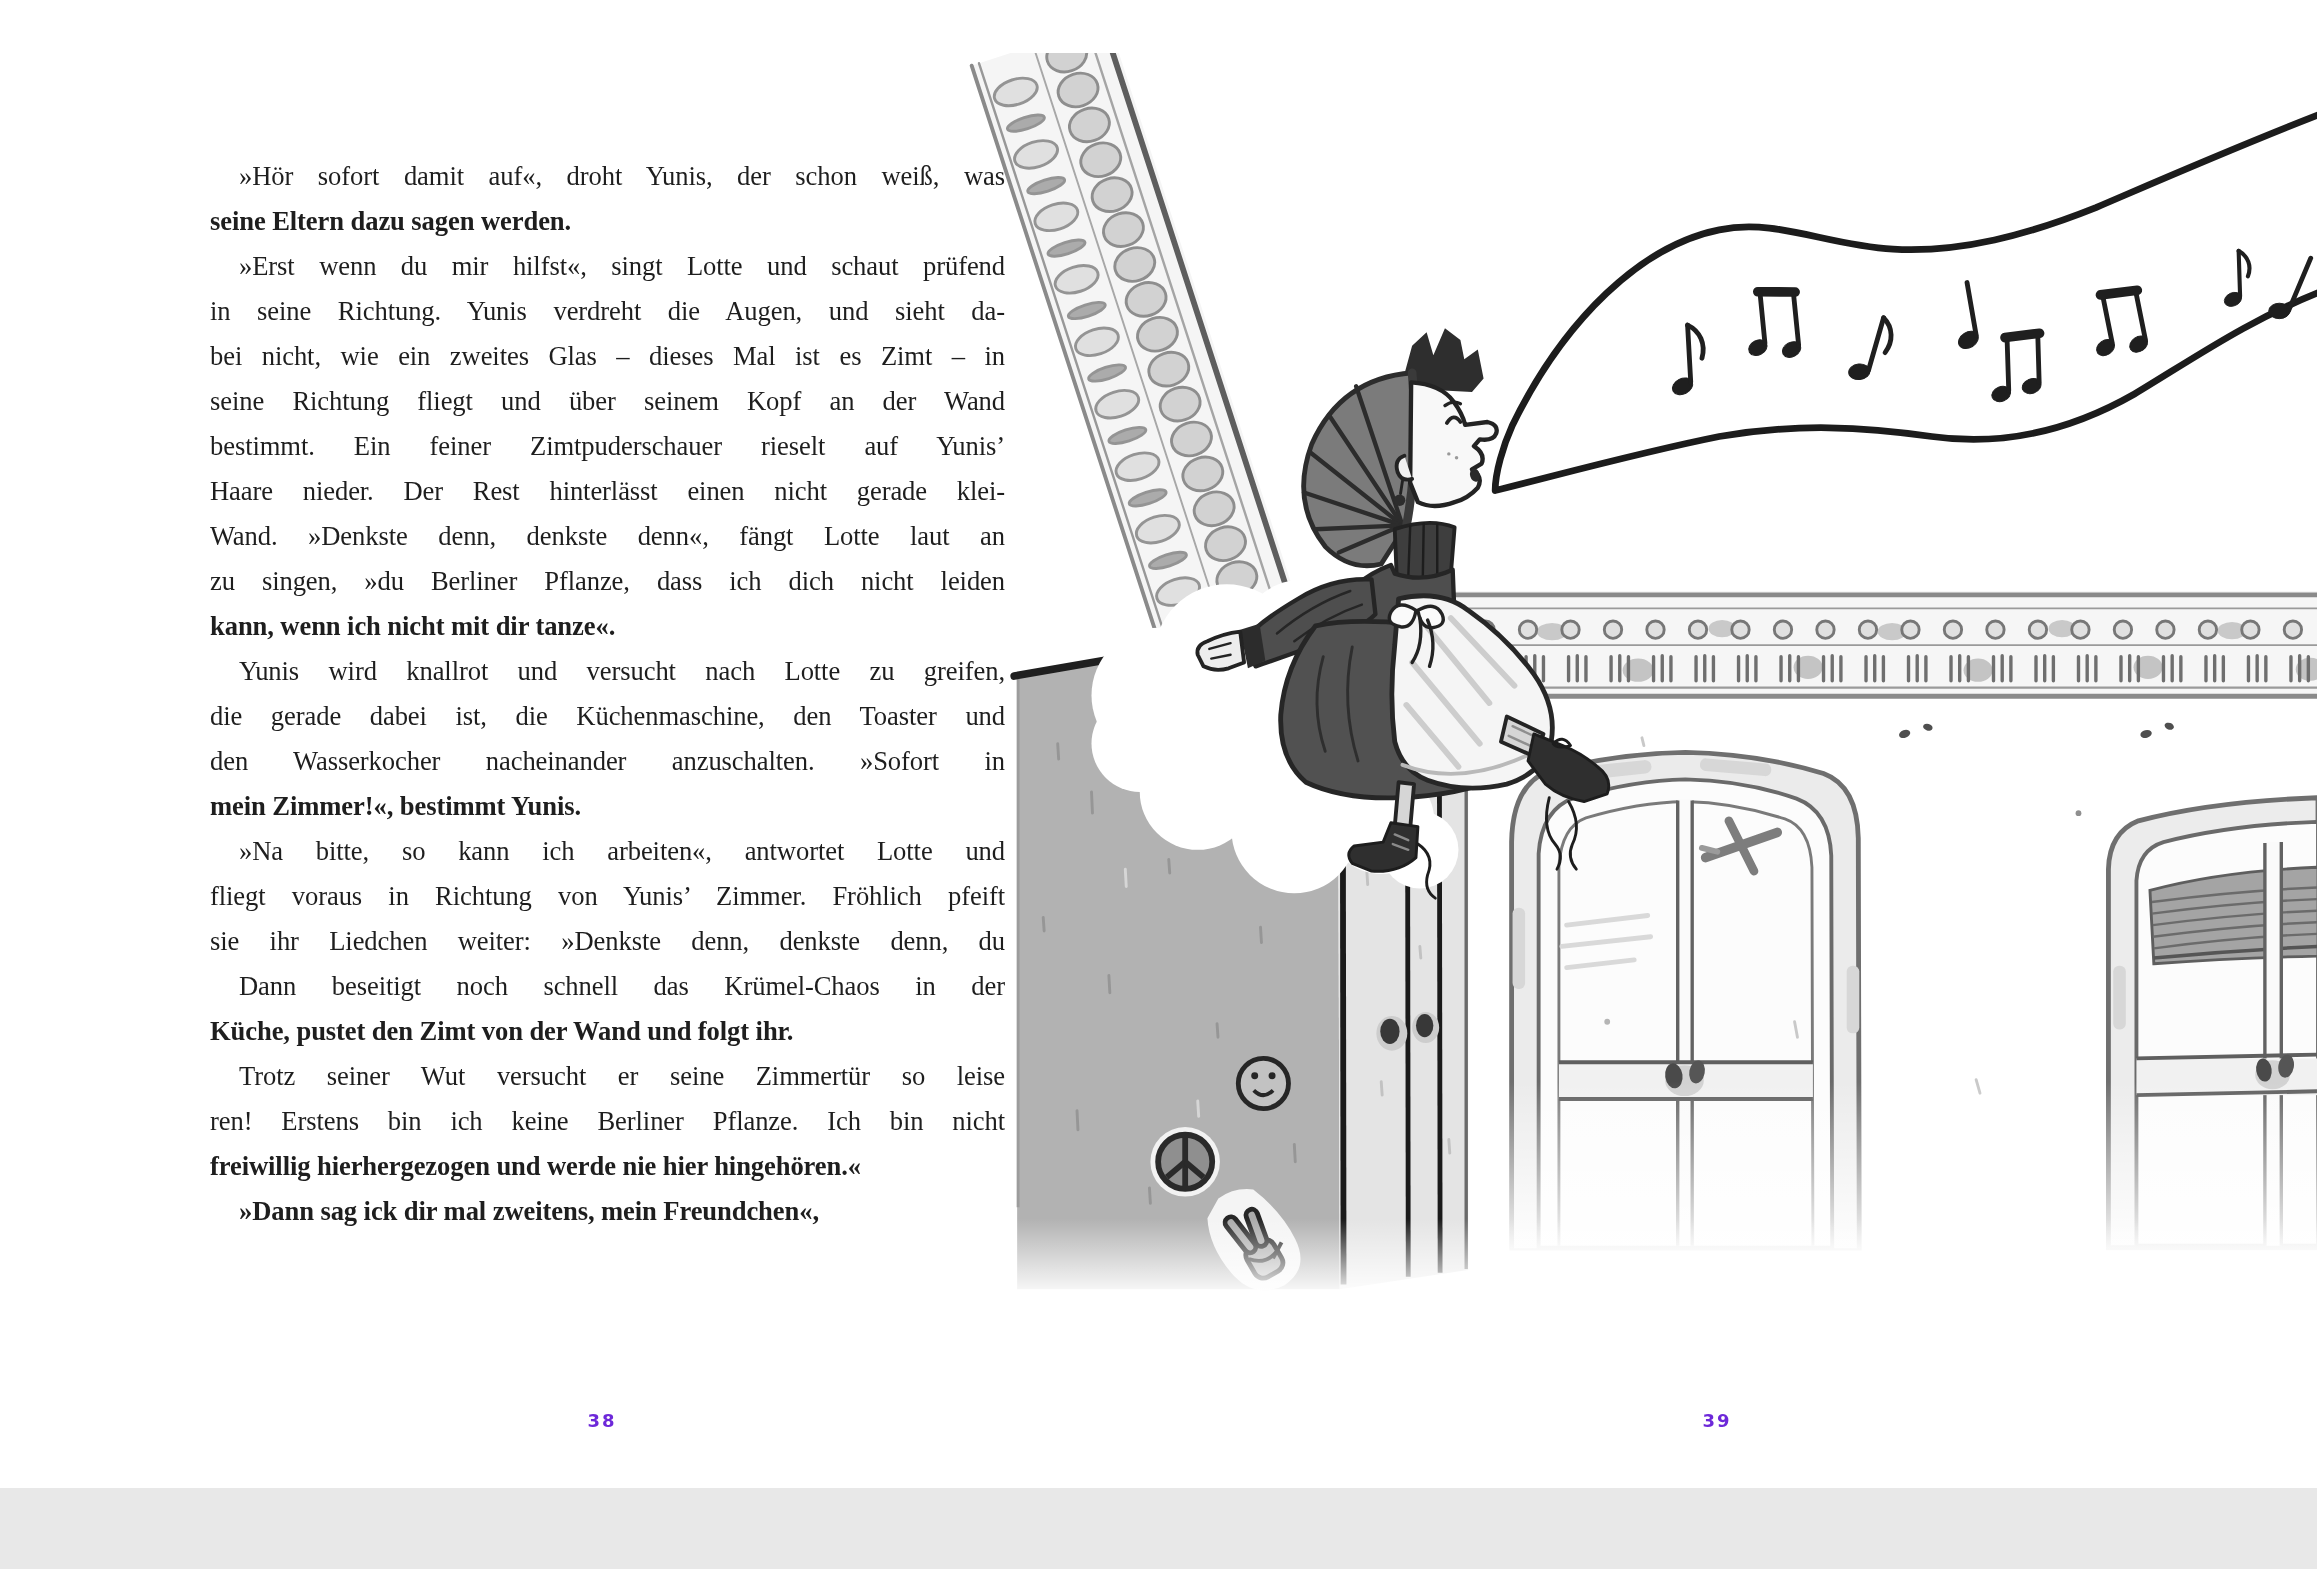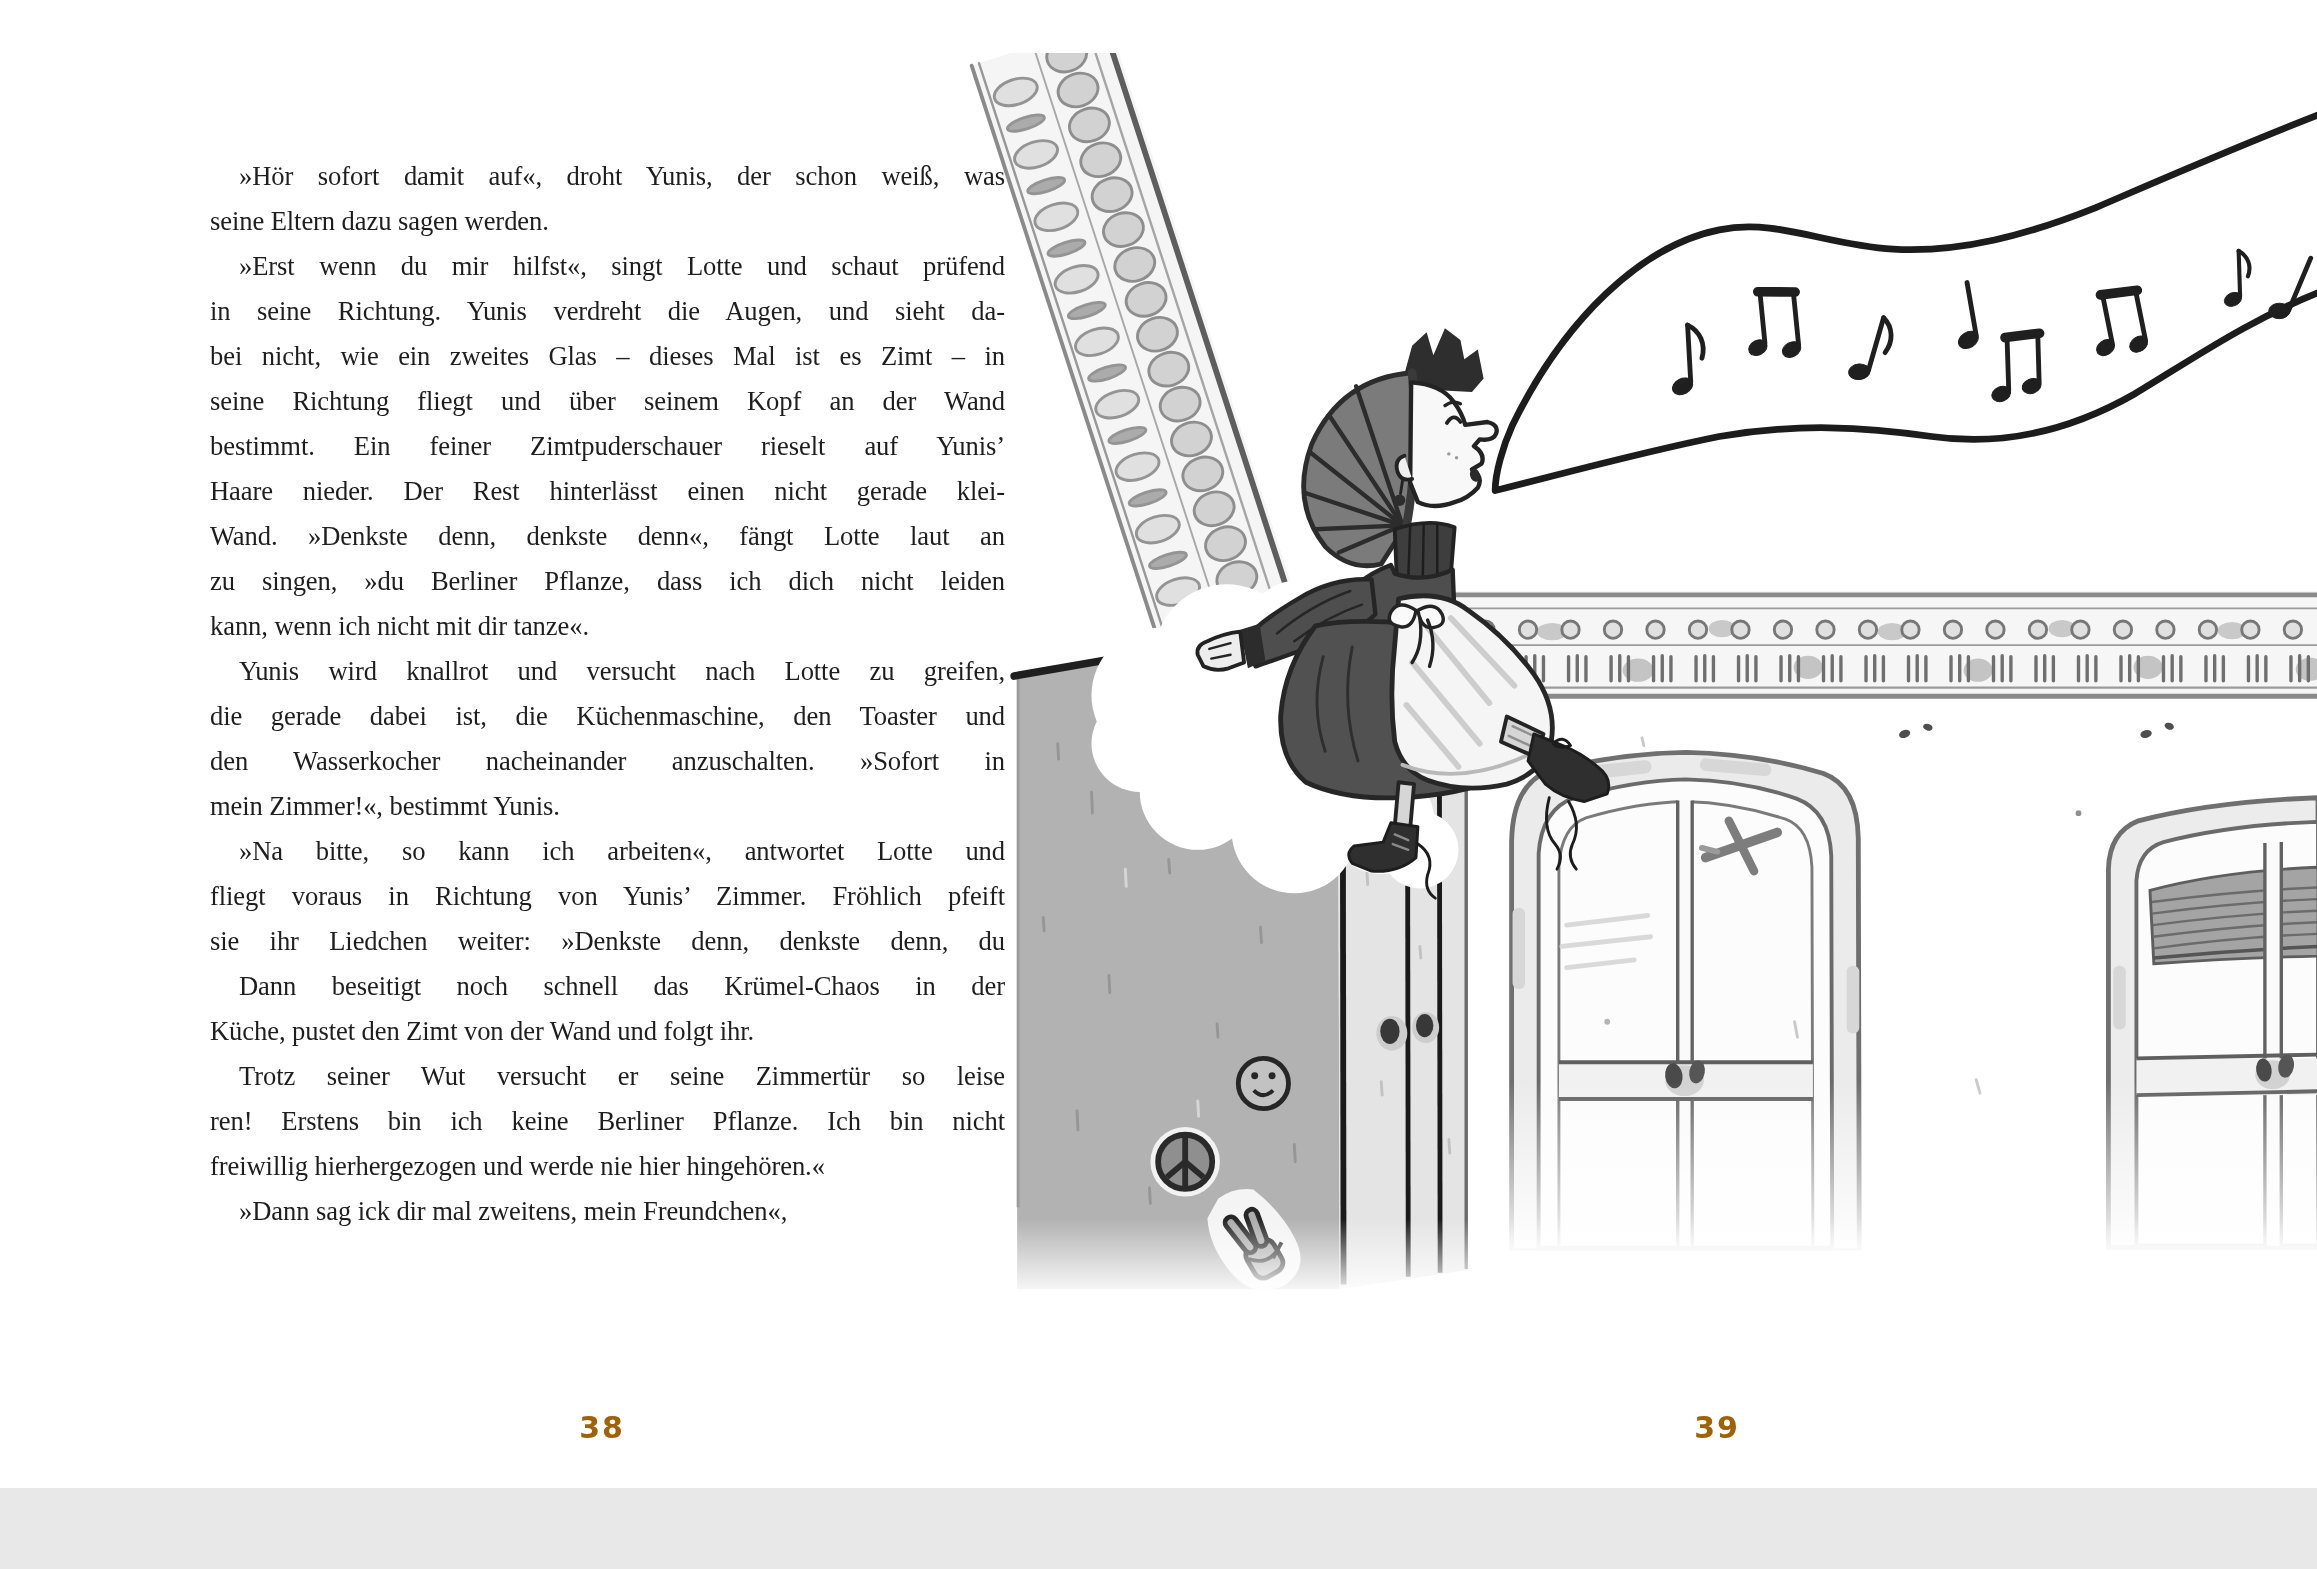--- a/index.html
+++ b/index.html
@@ -1,25 +1,25 @@
 <!DOCTYPE html>
 <html><head>
 <meta charset="utf-8">
 <style>
   html,body{margin:0;padding:0;background:#e8e8e8;}
   #page{position:relative;width:2317px;height:1488px;background:#ffffff;overflow:hidden;
         font-family:"Liberation Serif","DejaVu Serif",serif;color:#1e1e1e;}
   #text-column{position:absolute;left:210px;top:154px;width:795px;
                font-size:26.6px;line-height:45px;letter-spacing:-0.1px;color:#1e1e1e;}
   .tline{text-align:justify;text-align-last:justify;white-space:normal;height:45px;overflow:visible;}
-  .tline.last{text-align:center;text-align-last:left;}
+  .tline.last{text-align:center;text-align-last:left;font-weight:bold;}
   .tline.indent{text-indent:29px;}
   .pageno{position:absolute;top:1410px;transform:translateX(-50%);
           font-family:"DejaVu Sans","Liberation Sans",sans-serif;font-weight:bold;
-          font-size:30px;letter-spacing:1.9px;color:#a16207;}
+          font-size:18px;letter-spacing:1.9px;color:#6d28d9;}
   #pageno-left{left:602px;}
   #pageno-right{left:1717px;}
   #illu{position:absolute;left:908px;top:53px;width:1410px;height:1246px;}
   svg{display:block;}
 </style>
 </head>
 <body>
 
 <div id="page">
 

